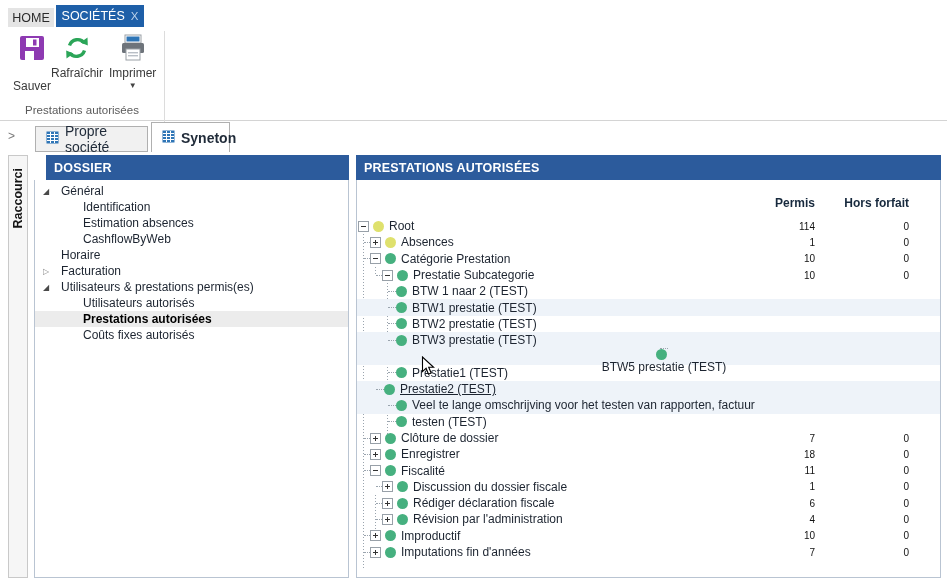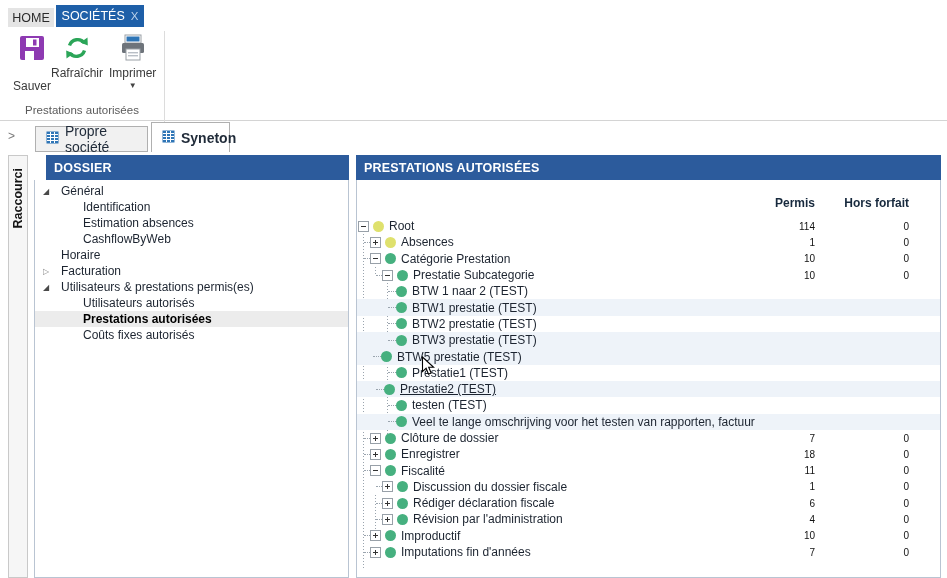--- a/index.html
+++ b/index.html
@@ -274,44 +274,44 @@
           <div class="p-row" style="padding-left: 31px;">
             <span class="stub" style="width: 8px;"></span>
             <span class="dot green"></span>
             <span class="lbl">BTW2 prestatie (TEST)</span>
           </div>
           <div class="p-row striped" style="padding-left: 31px;">
             <span class="stub" style="width: 8px;"></span>
             <span class="dot green"></span>
             <span class="lbl">BTW3 prestatie (TEST)</span>
           </div>
-          <div class="p-row striped" style="padding-left: 16px;">
+          <div class="p-row striped" style="padding-left: 31px; flex-direction: column;">
             <span class="stub" style="width: 8px;"></span>
             <span class="dot green"></span>
             <span class="lbl">BTW5 prestatie (TEST)</span>
           </div>
           <div class="p-row" style="padding-left: 31px;">
             <span class="stub" style="width: 8px;"></span>
             <span class="dot green"></span>
             <span class="lbl">Prestatie1 (TEST)</span>
           </div>
           <div class="p-row striped" style="padding-left: 19px; text-decoration: underline;">
             <span class="stub" style="width: 8px;"></span>
             <span class="dot green"></span>
             <span class="lbl">Prestatie2 (TEST)</span>
           </div>
+          <div class="p-row striped" style="padding-left: 31px;">
+            <span class="stub" style="width: 8px;"></span>
+            <span class="dot green"></span>
+            <span class="lbl">Veel te lange omschrijving voor het testen van rapporten, factuur</span>
+          </div>
           <div class="p-row" style="padding-left: 31px;">
             <span class="stub" style="width: 8px;"></span>
             <span class="dot green"></span>
             <span class="lbl">testen (TEST)</span>
-          </div>
-          <div class="p-row striped" style="padding-left: 31px;">
-            <span class="stub" style="width: 8px;"></span>
-            <span class="dot green"></span>
-            <span class="lbl">Veel te lange omschrijving voor het testen van rapporten, factuur</span>
           </div>
           <div class="p-row" style="padding-left: 7px;">
             <span class="stub" style="width: 6px;"></span>
             <span class="exp plus"></span>
             <span class="dot green"></span>
             <span class="lbl">Clôture de dossier</span>
             <span class="cell permis">7</span>
             <span class="cell hors">0</span>
           </div>
           <div class="p-row" style="padding-left: 7px;">

